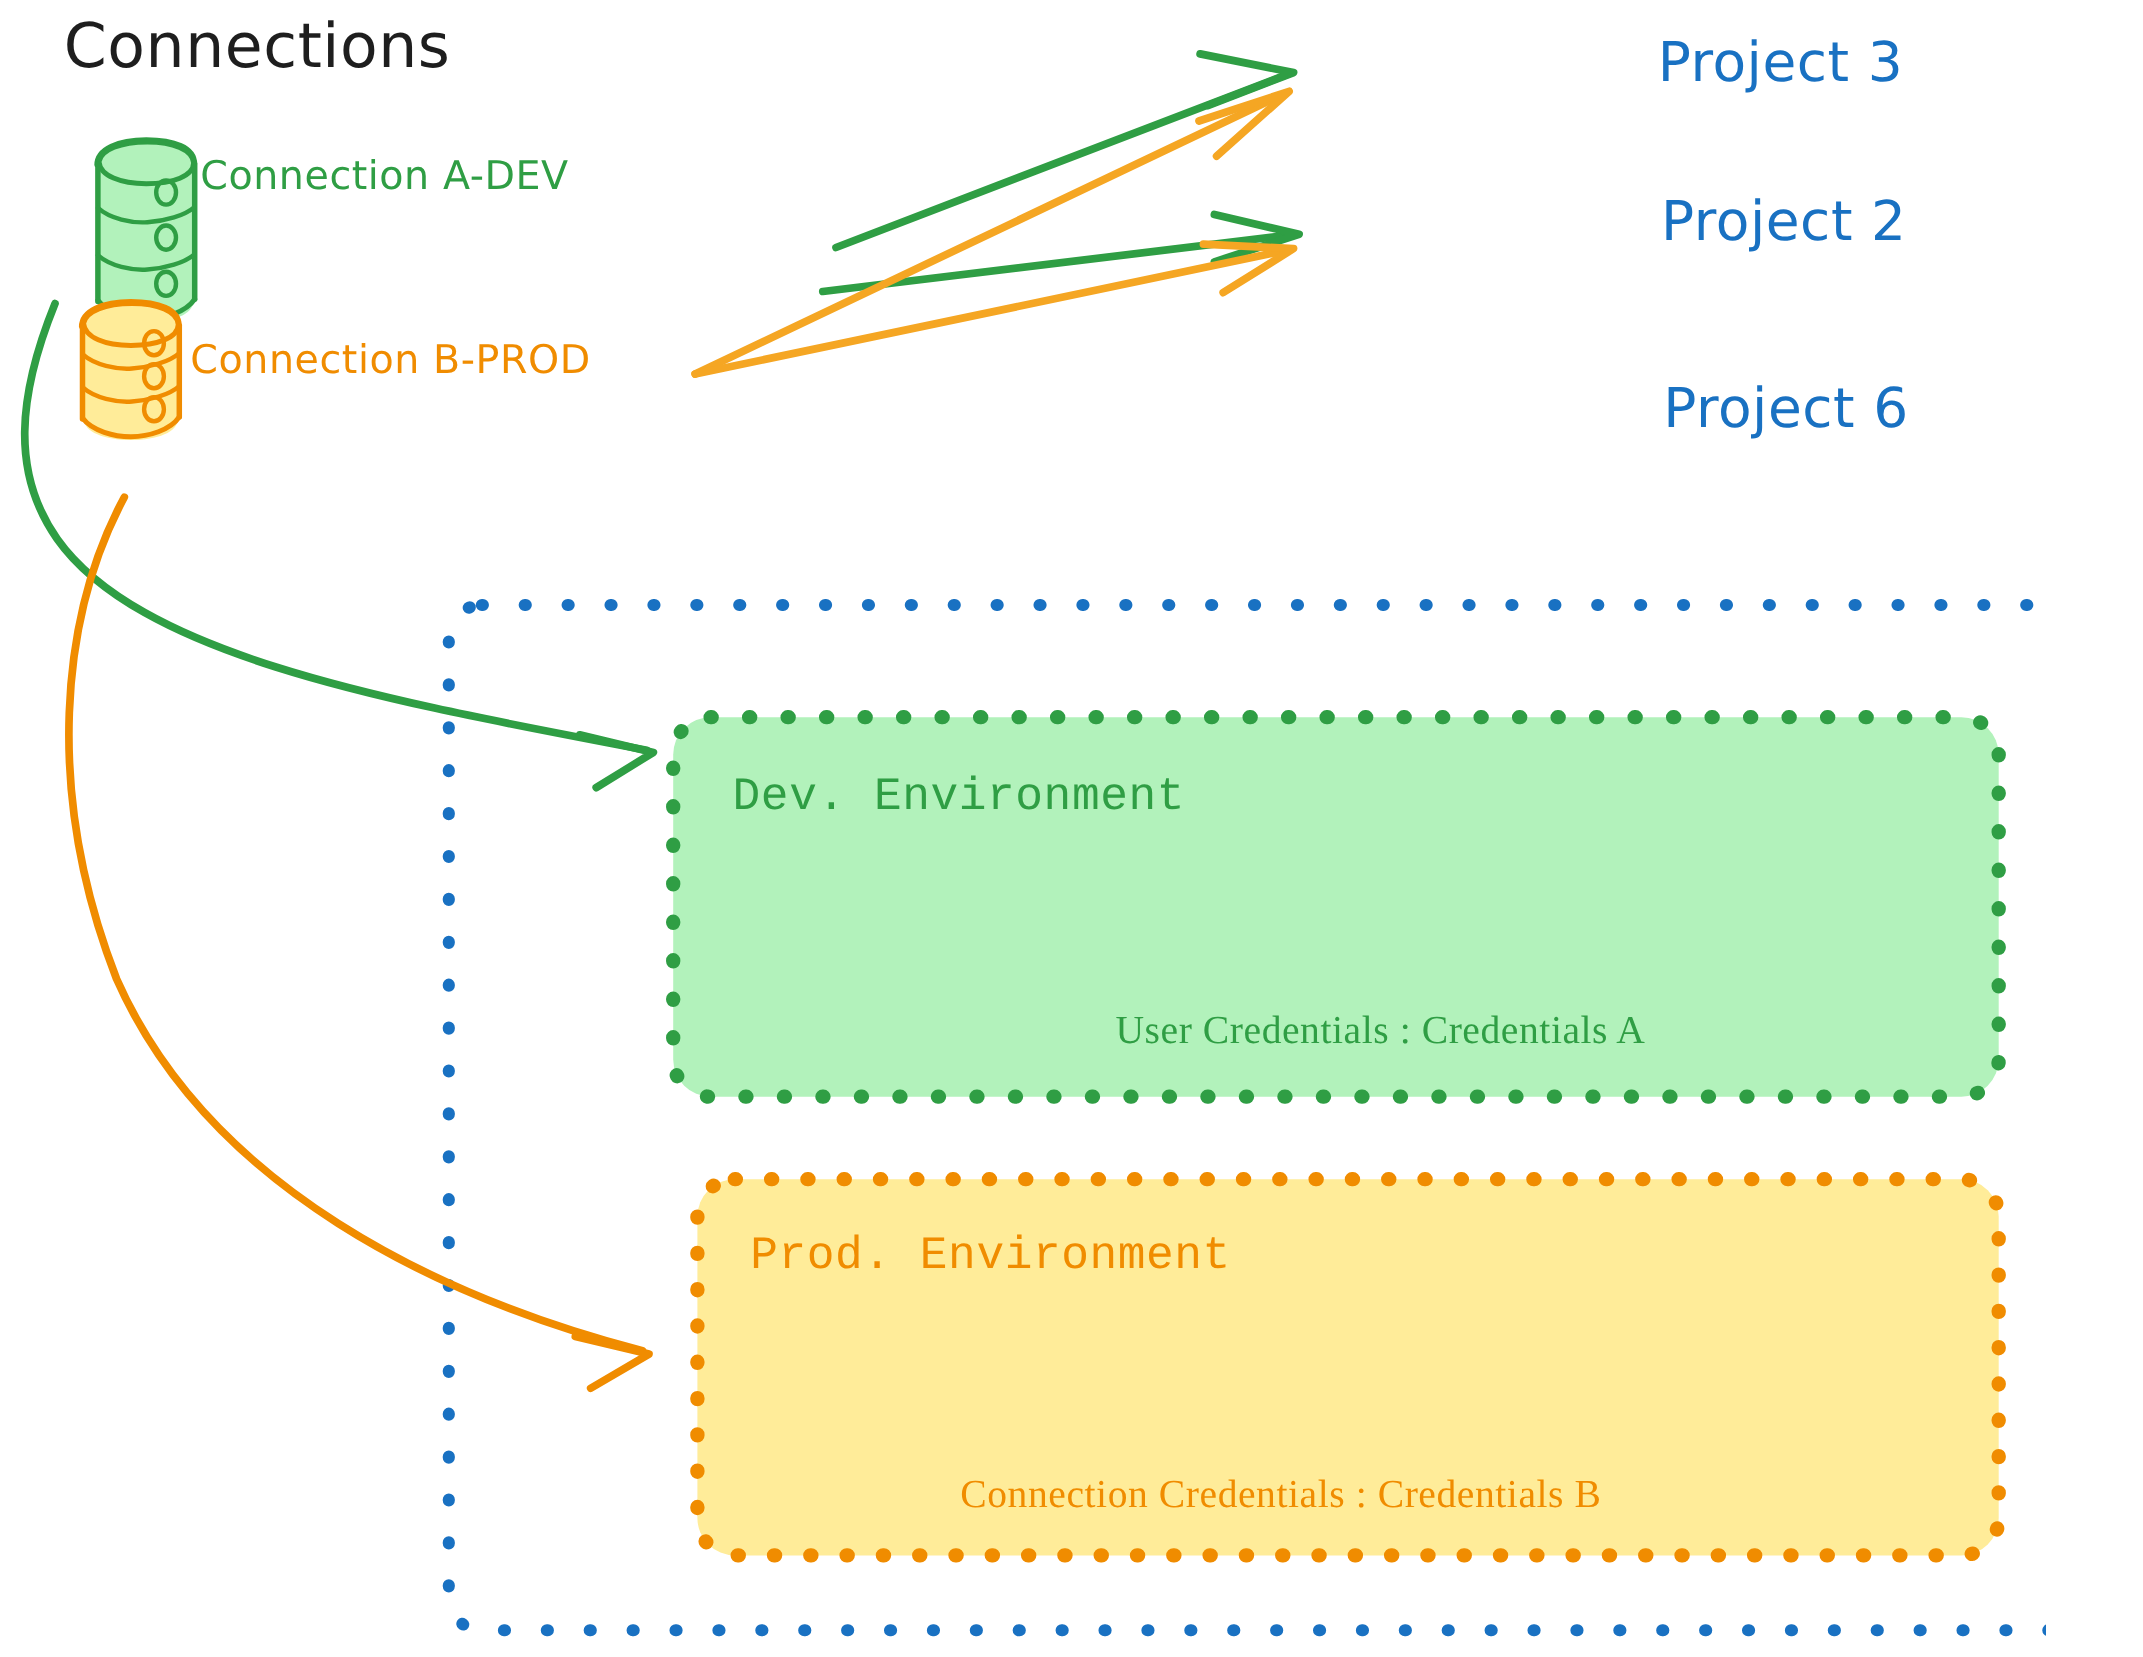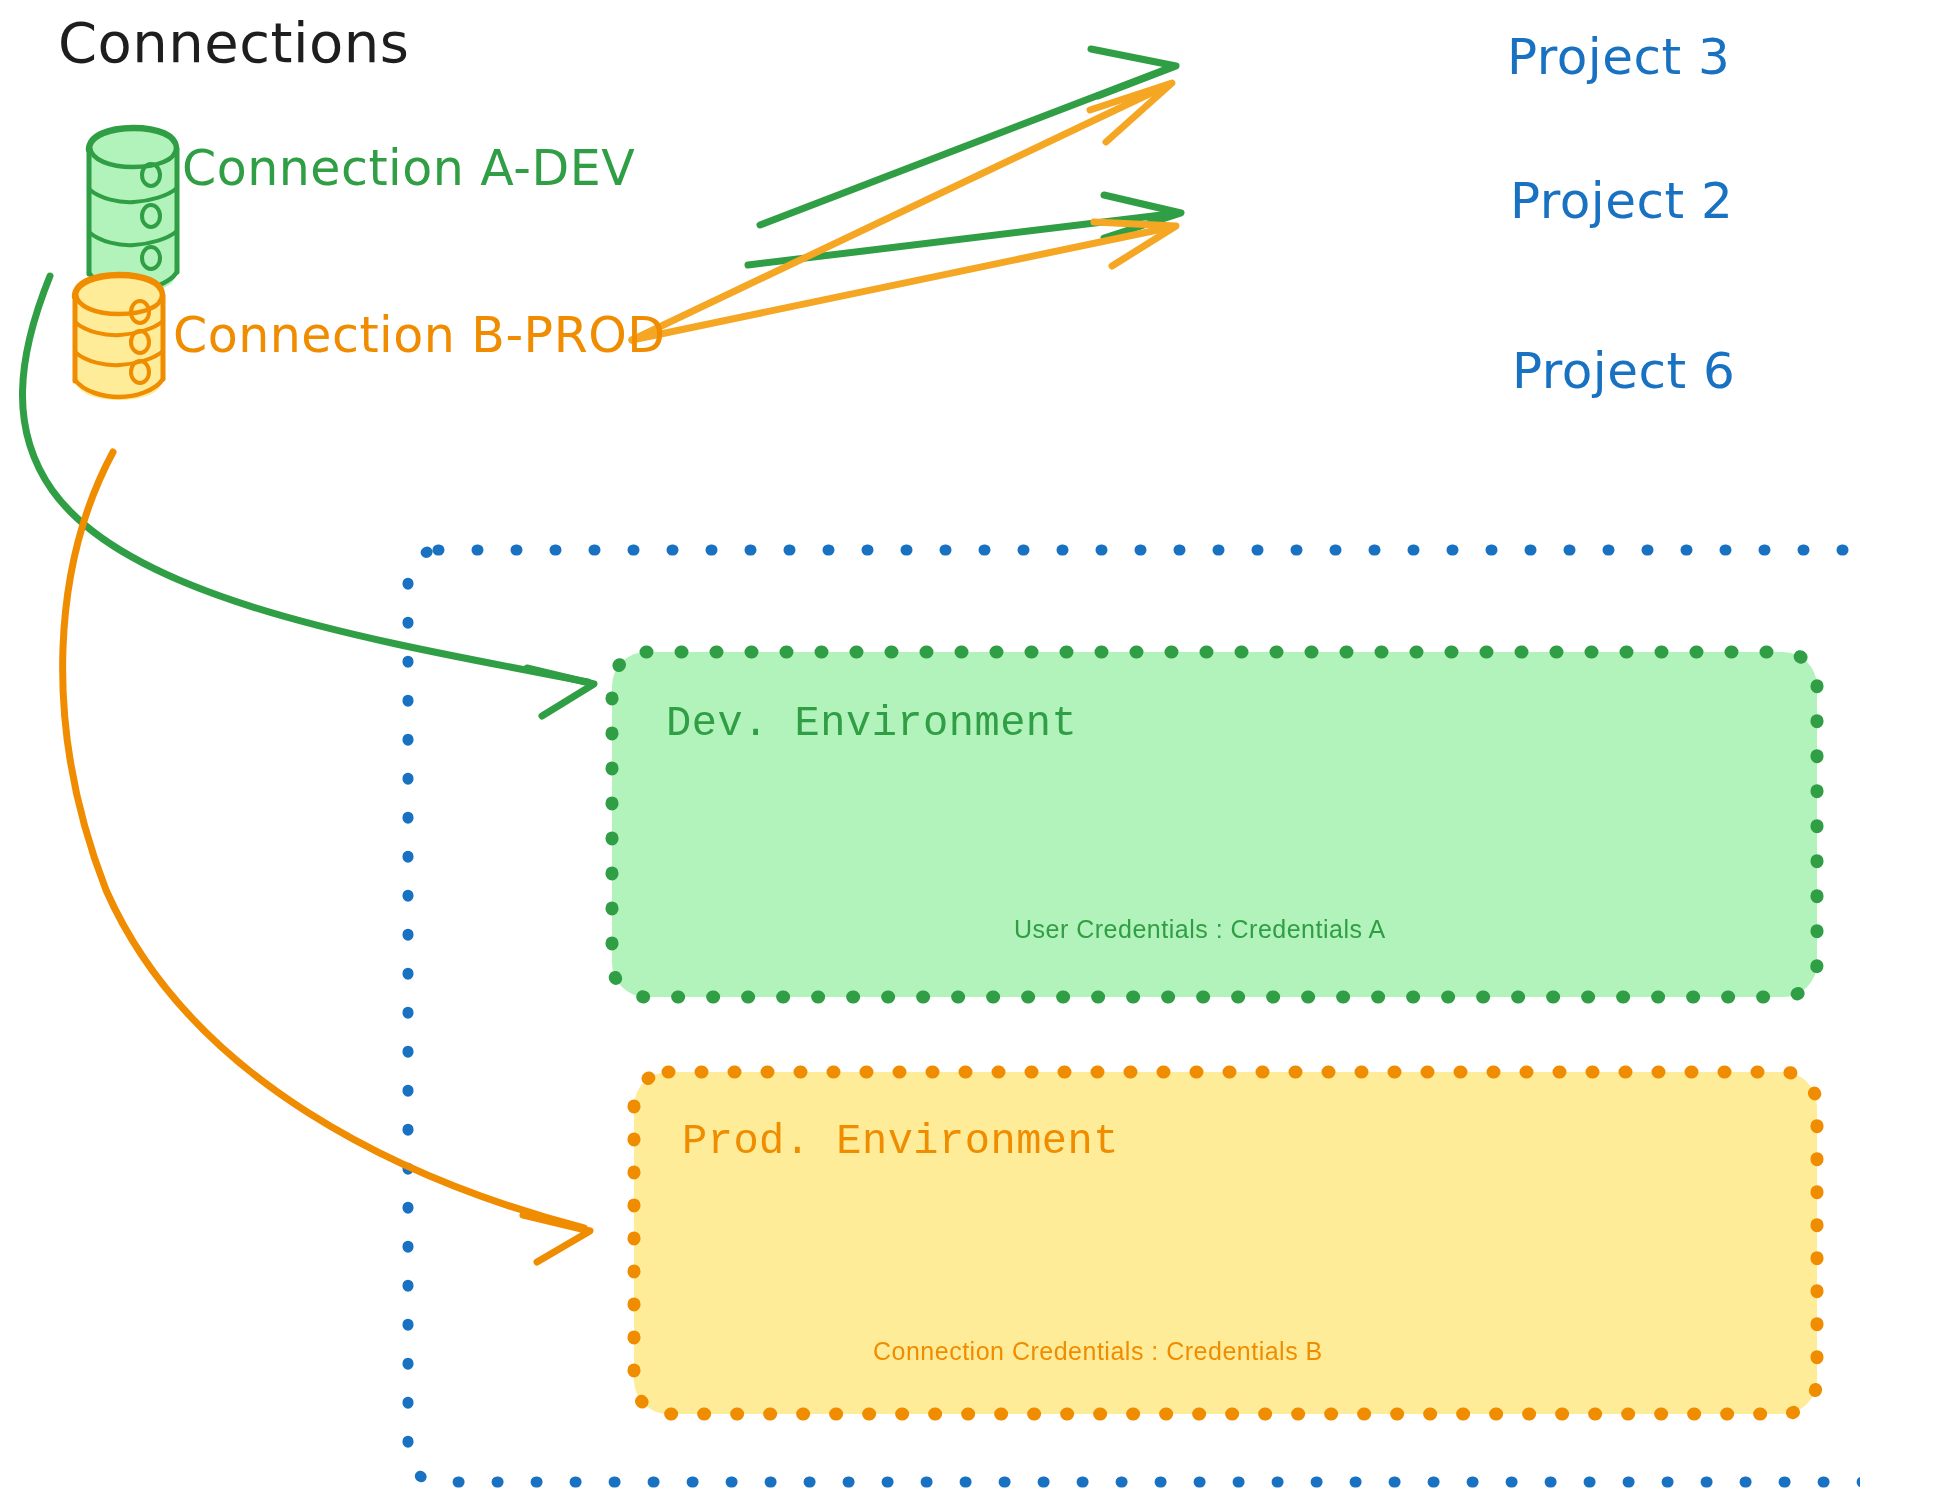--- a/index.html
+++ b/index.html
@@ -27,21 +27,21 @@
   .title-connections {
     left: 58px; top: 10px;
     font-family: "DejaVu Sans", sans-serif;
     font-size: 56px;
     font-weight: 400;
     color: #1e1e1e;
     letter-spacing: 0.5px;
   }
   .conn-label {
     font-family: "DejaVu Sans", sans-serif;
-    font-size: 49px;
+    font-size: 36px;
     letter-spacing: 0.5px;
   }
   .conn-a { left: 182px; top: 140px; color: #2f9e44; }
   .conn-b { left: 173px; top: 307px; color: #f08c00; }
 
   .project-label {
     font-family: "DejaVu Sans", sans-serif;
     font-size: 50px;
     color: #1971c2;
     letter-spacing: 0.5px;
@@ -52,22 +52,22 @@
 
   .env-title {
     font-family: Liberation Mono, monospace;
     font-size: 42px;
     letter-spacing: 0.5px;
   }
   .dev-title { left: 666px; top: 700px; color: #2f9e44; }
   .prod-title { left: 682px; top: 1118px; color: #f08c00; text-align: right; }
 
   .cred-text {
-    font-family: Liberation Sans, sans-serif;
-    font-size: 25px;
+    font-family: Liberation Serif, serif;
+    font-size: 36px;
     letter-spacing: 0.5px;
   }
   .dev-cred { left: 1014px; top: 915px; color: #2f9e44; }
   .prod-cred { left: 873px; top: 1337px; color: #f08c00; }
 </style>
 </head>
 <body>
 
 <div id="canvas">
 

